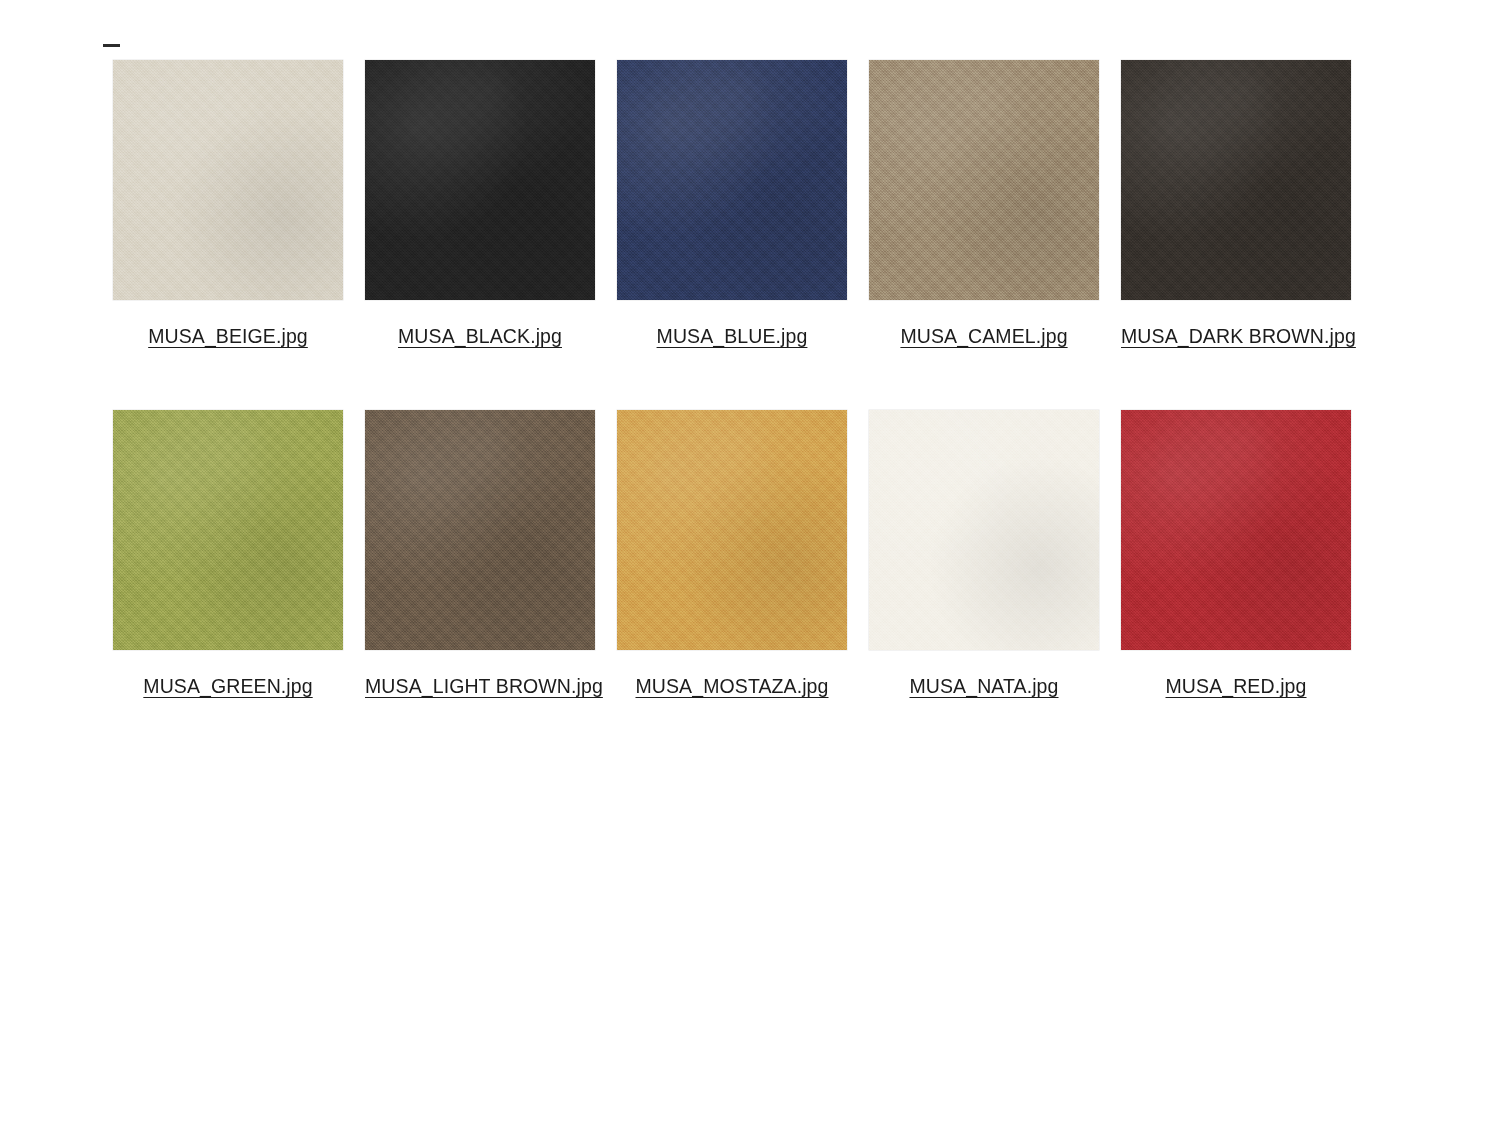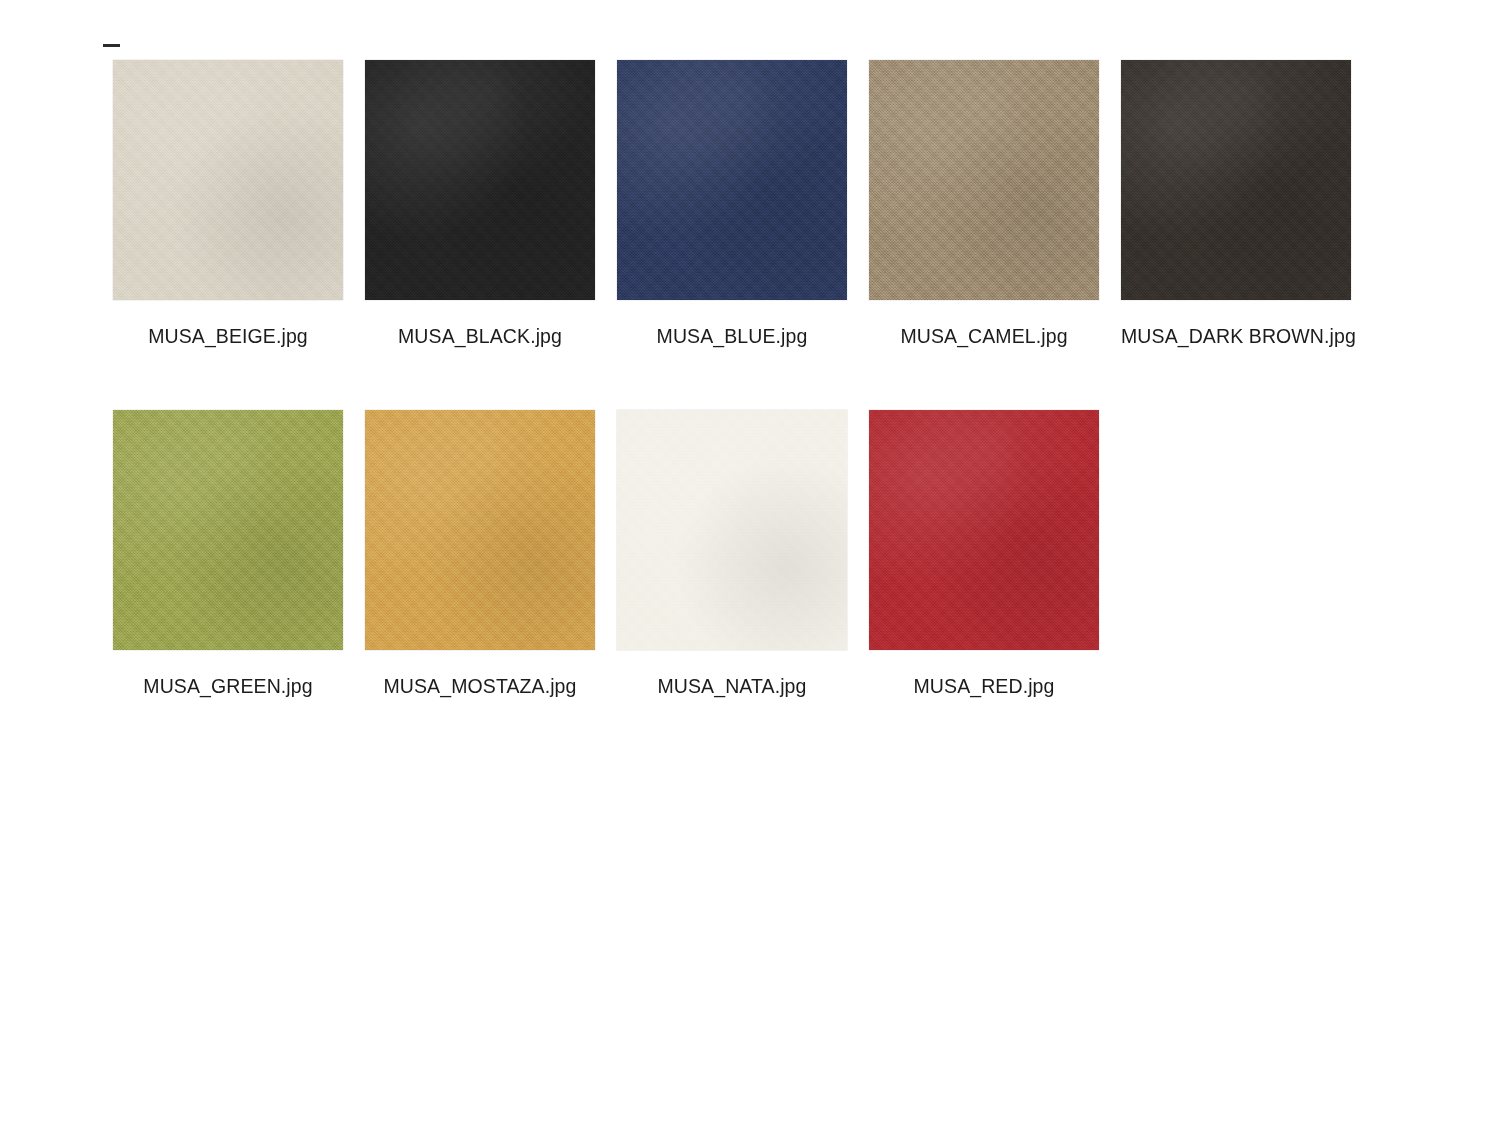--- a/index.html
+++ b/index.html
@@ -102,20 +102,21 @@
     margin-top: 26px;
     width: 230px;
     text-align: center;
     font-size: 19.5px;
     line-height: 1.1;
     letter-spacing: 0.1px;
     color: #1c1c1c;
     white-space: nowrap;
   }
   .caption .fname {
+    text-decoration: underline;
     text-decoration-thickness: 1px;
     text-underline-offset: 4px;
     cursor: pointer;
   }
 </style>
 </head>
 <body>
 
 <div id="crop-mark"></div>
 
@@ -152,20 +153,26 @@
         <div class="caption"><span class="fname">MUSA_DARK BROWN.jpg</span></div>
       </div>
       <div class="cell">
         <div class="swatch-wrap">
           <div class="swatch" title="GREEN" style="background-color: rgb(154, 163, 80);"></div>
         </div>
         <div class="caption"><span class="fname">MUSA_GREEN.jpg</span></div>
       </div>
       <div class="cell">
         <div class="swatch-wrap">
+          <div class="swatch" title="LIGHT BROWN" style="background-color: rgb(106, 90, 73);"></div>
+        </div>
+        <div class="caption"><span class="fname">MUSA_LIGHT BROWN.jpg</span></div>
+      </div>
+      <div class="cell">
+        <div class="swatch-wrap">
           <div class="swatch" title="MOSTAZA" style="background-color: rgb(210, 162, 79);"></div>
         </div>
         <div class="caption"><span class="fname">MUSA_MOSTAZA.jpg</span></div>
       </div>
       <div class="cell">
         <div class="swatch-wrap">
           <div class="swatch" title="NATA" style="background-color: rgb(243, 240, 232);"></div>
         </div>
         <div class="caption"><span class="fname">MUSA_NATA.jpg</span></div>
       </div>

